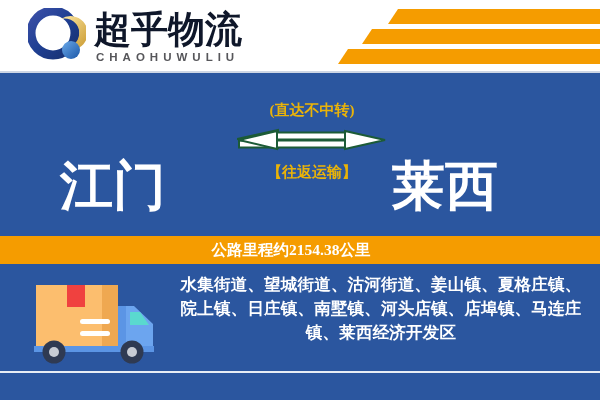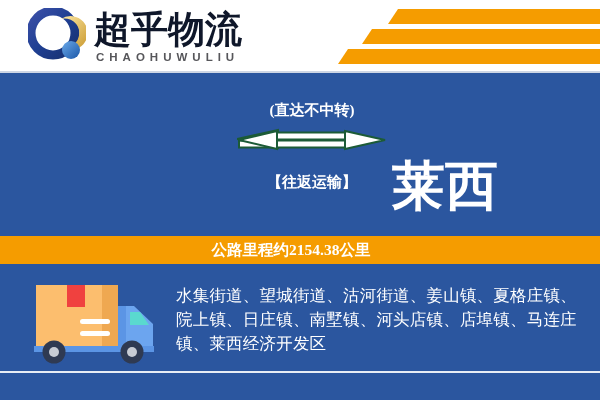--- a/index.html
+++ b/index.html
@@ -112,29 +112,29 @@
   .city.dest   { left: 392px; text-align: center; }
 
   .mid {
     position: absolute;
     left: 237px;
     top: 30px;
     width: 150px;
     text-align: center;
   }
   .mid-top, .mid-bottom {
-    color: #ffffff;
+    color: #eab308;
     font-family: "Liberation Serif", "DejaVu Serif", serif;
     font-weight: bold;
     font-size: 15px;
     line-height: 1;
     white-space: nowrap;
   }
   .mid-top { margin-bottom: 10px; }
-  .mid-bottom { margin-top: 15px; }
+  .mid-bottom { margin-top: 5px; }
   .arrow-box { height: 32px; display: flex; align-items: center; justify-content: center; }
 
   
   .infobar {
     position: absolute;
     left: 0; top: 236px;
     width: 600px;
     height: 28px;
     background: #f59c00;
     display: flex;
@@ -166,29 +166,29 @@
     position: absolute;
     left: 22px; top: 12px;
     width: 142px;
     height: 88px;
   }
   .truck svg { display: block; }
 
   .areas {
     position: absolute;
     left: 176px;
-    top: 20px;
+    top: 9px;
     width: 410px;
     color: #ffffff;
     font-family: "Liberation Serif", "DejaVu Serif", serif;
-    font-weight: normal;
+    font-weight: bold;
     font-size: 16.5px;
     line-height: 1.45;
     letter-spacing: 0.2px;
-    text-align: left;
+    text-align: center;
   }
 
   .bottom-rule {
     position: absolute;
     left: 0; top: 371px;
     width: 600px;
     height: 2px;
     background: #e8edf5;
   }
   .bottom-strip {
@@ -238,20 +238,21 @@
     <div class="stripes">
       <div class="stripe s1"></div>
       <div class="stripe s2"></div>
       <div class="stripe s3"></div>
     </div>
 
     <div class="header-rule"></div>
   </div>
 
   <div class="route">
+    <div class="city origin">江门</div>
 
     <div class="mid">
       <div class="mid-top">(直达不中转)</div>
       <div class="arrow-box">
         <svg width="150" height="32" viewBox="0 0 150 32">
           <path d="M41 3 L41 11 L2 11 L2 11 L41 11 L41 19 Z
                    M0 11 L41 2 L41 20 Z" fill="#ffffff" stroke="#1c5b37" stroke-width="2" stroke-linejoin="miter"></path>
           <polygon points="2,12.5 108,12.5 108,19.5 2,19.5" fill="#ffffff" stroke="#1c5b37" stroke-width="2"></polygon>
           <polygon points="108,3 148,12 108,21" fill="#ffffff" stroke="#1c5b37" stroke-width="2"></polygon>
           <polygon points="40,3 2,12 40,21" fill="#ffffff" stroke="#1c5b37" stroke-width="2"></polygon>

